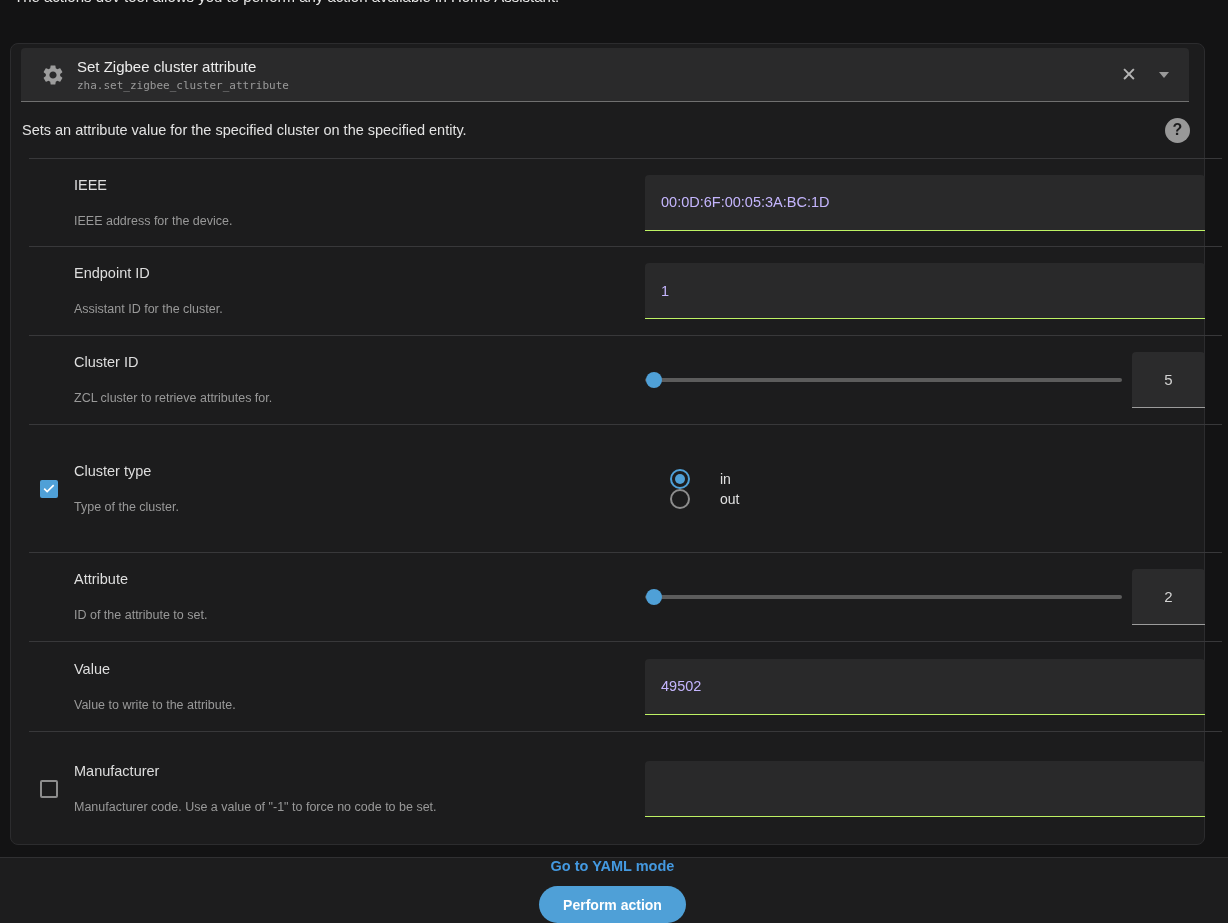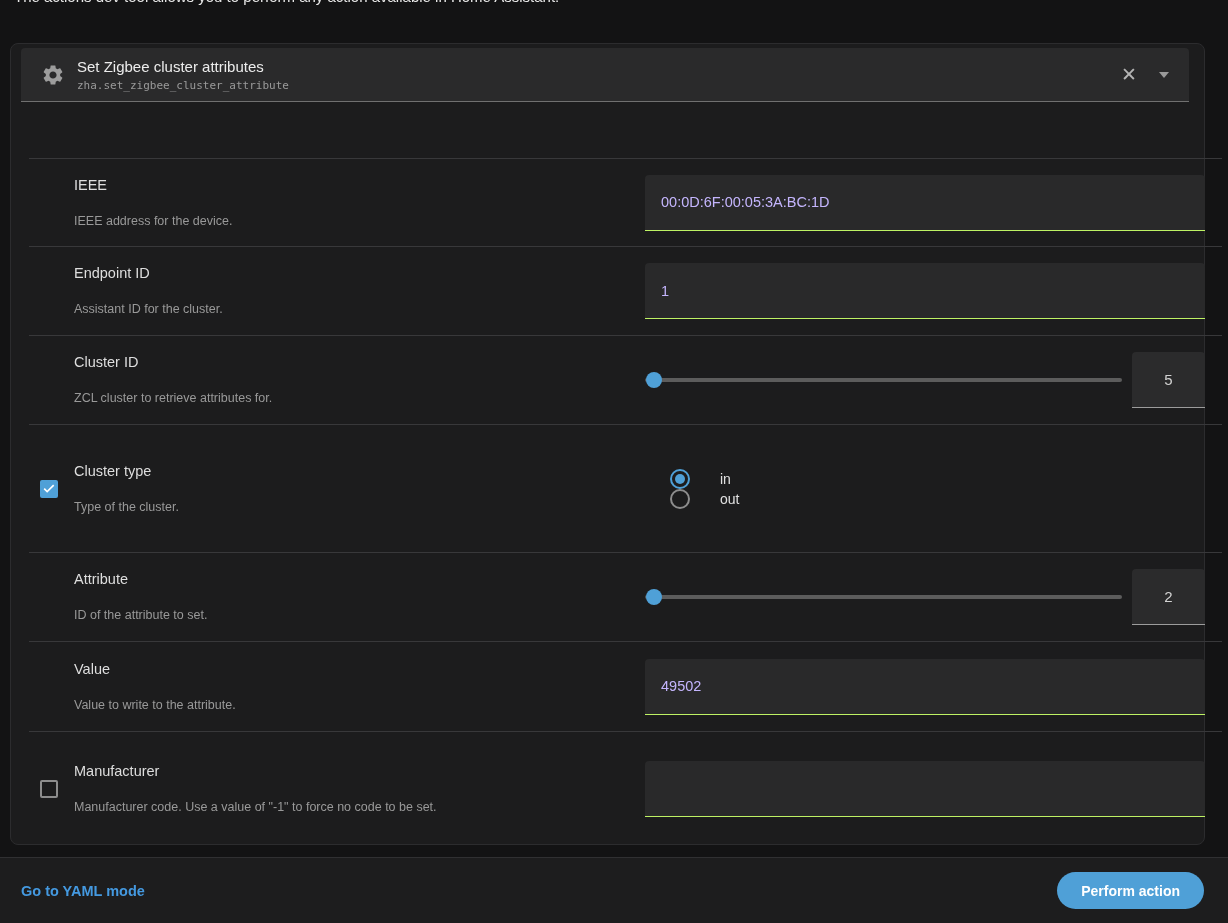--- a/index.html
+++ b/index.html
@@ -90,20 +90,21 @@
   .radio{width:20px;height:20px;border-radius:50%;box-sizing:border-box;border:2px solid #8d8d8d;display:flex;align-items:center;justify-content:center;}
   .radio.selected{border-color:var(--accent);}
   .radio .dot{width:10px;height:10px;border-radius:50%;background:var(--accent);}
   .radio-label{font-size:14px;color:#e0e0e0;}
   
   .footer{
     position:absolute;left:0;bottom:0;width:100%;height:66px;
     background:#1d1d1e;border-top:1px solid #303032;box-sizing:border-box;
     display:flex;align-items:center;justify-content:space-between;
     padding:0 24px 0 21px;
+    flex-direction:column;
   }
   .yaml-link{color:var(--link);font-size:14.5px;font-weight:bold;cursor:pointer;}
   .perform-btn{
     height:37px;padding:0 24px;border:none;border-radius:18.5px;
     background:var(--accent);color:#ffffff;font-size:14px;font-weight:bold;
     font-family:"Liberation Sans",sans-serif;cursor:pointer;
   }
 </style>
 </head>
 <body>
@@ -112,29 +113,33 @@
 
 <div class="card">
 
   <div class="service-header">
     <span class="gear">
       <svg viewBox="0 0 24 24">
           <path d="M19.14,12.94c0.04-0.3,0.06-0.61,0.06-0.94c0-0.32-0.02-0.64-0.07-0.94l2.03-1.58c0.18-0.14,0.23-0.41,0.12-0.61 l-1.92-3.32c-0.12-0.22-0.37-0.29-0.59-0.22l-2.39,0.96c-0.5-0.38-1.03-0.7-1.62-0.94L14.4,2.81c-0.04-0.24-0.24-0.41-0.48-0.41 h-3.84c-0.24,0-0.43,0.17-0.47,0.41L9.25,5.35C8.66,5.59,8.12,5.92,7.63,6.29L5.24,5.33c-0.22-0.08-0.47,0-0.59,0.22L2.74,8.87 C2.62,9.08,2.66,9.34,2.86,9.48l2.03,1.58C4.84,11.36,4.8,11.69,4.8,12s0.02,0.64,0.07,0.94l-2.03,1.58 c-0.18,0.14-0.23,0.41-0.12,0.61l1.92,3.32c0.12,0.22,0.37,0.29,0.59,0.22l2.39-0.96c0.5,0.38,1.03,0.7,1.62,0.94l0.36,2.54 c0.05,0.24,0.24,0.41,0.48,0.41h3.84c0.24,0,0.44-0.17,0.47-0.41l0.36-2.54c0.59-0.24,1.13-0.56,1.62-0.94l2.39,0.96 c0.22,0.08,0.47,0,0.59-0.22l1.92-3.32c0.12-0.22,0.07-0.47-0.12-0.61L19.14,12.94z M12,15.6c-1.98,0-3.6-1.62-3.6-3.6 s1.62-3.6,3.6-3.6s3.6,1.62,3.6,3.6S13.98,15.6,12,15.6z"></path>
         </svg>
     </span>
     <span class="svc-text">
-      <span class="svc-title" style="display:block">Set Zigbee cluster attributes</span>
+      <span class="svc-title" style="display:block">Set Zigbee cluster attribute</span>
       <span class="svc-id" style="display:block">zha.set_zigbee_cluster_attribute</span>
     </span>
     <span class="hdr-actions">
       <span class="close-x">✕</span>
       <span class="caret"></span>
     </span>
   </div>
 
+  <div class="desc-row">
+    <span class="desc-text">Sets an attribute value for the specified cluster on the specified entity.</span>
+    <span class="help-circle">?</span>
+  </div>
 
   <div class="rows">
 
     <div class="row" style="height:88px">
       <span class="cb-slot"></span>
       <span class="labels">
         <span class="f-label" style="display:block">IEEE</span>
         <span class="f-desc" style="display:block">IEEE address for the device.</span>
       </span>
       <span class="control">

